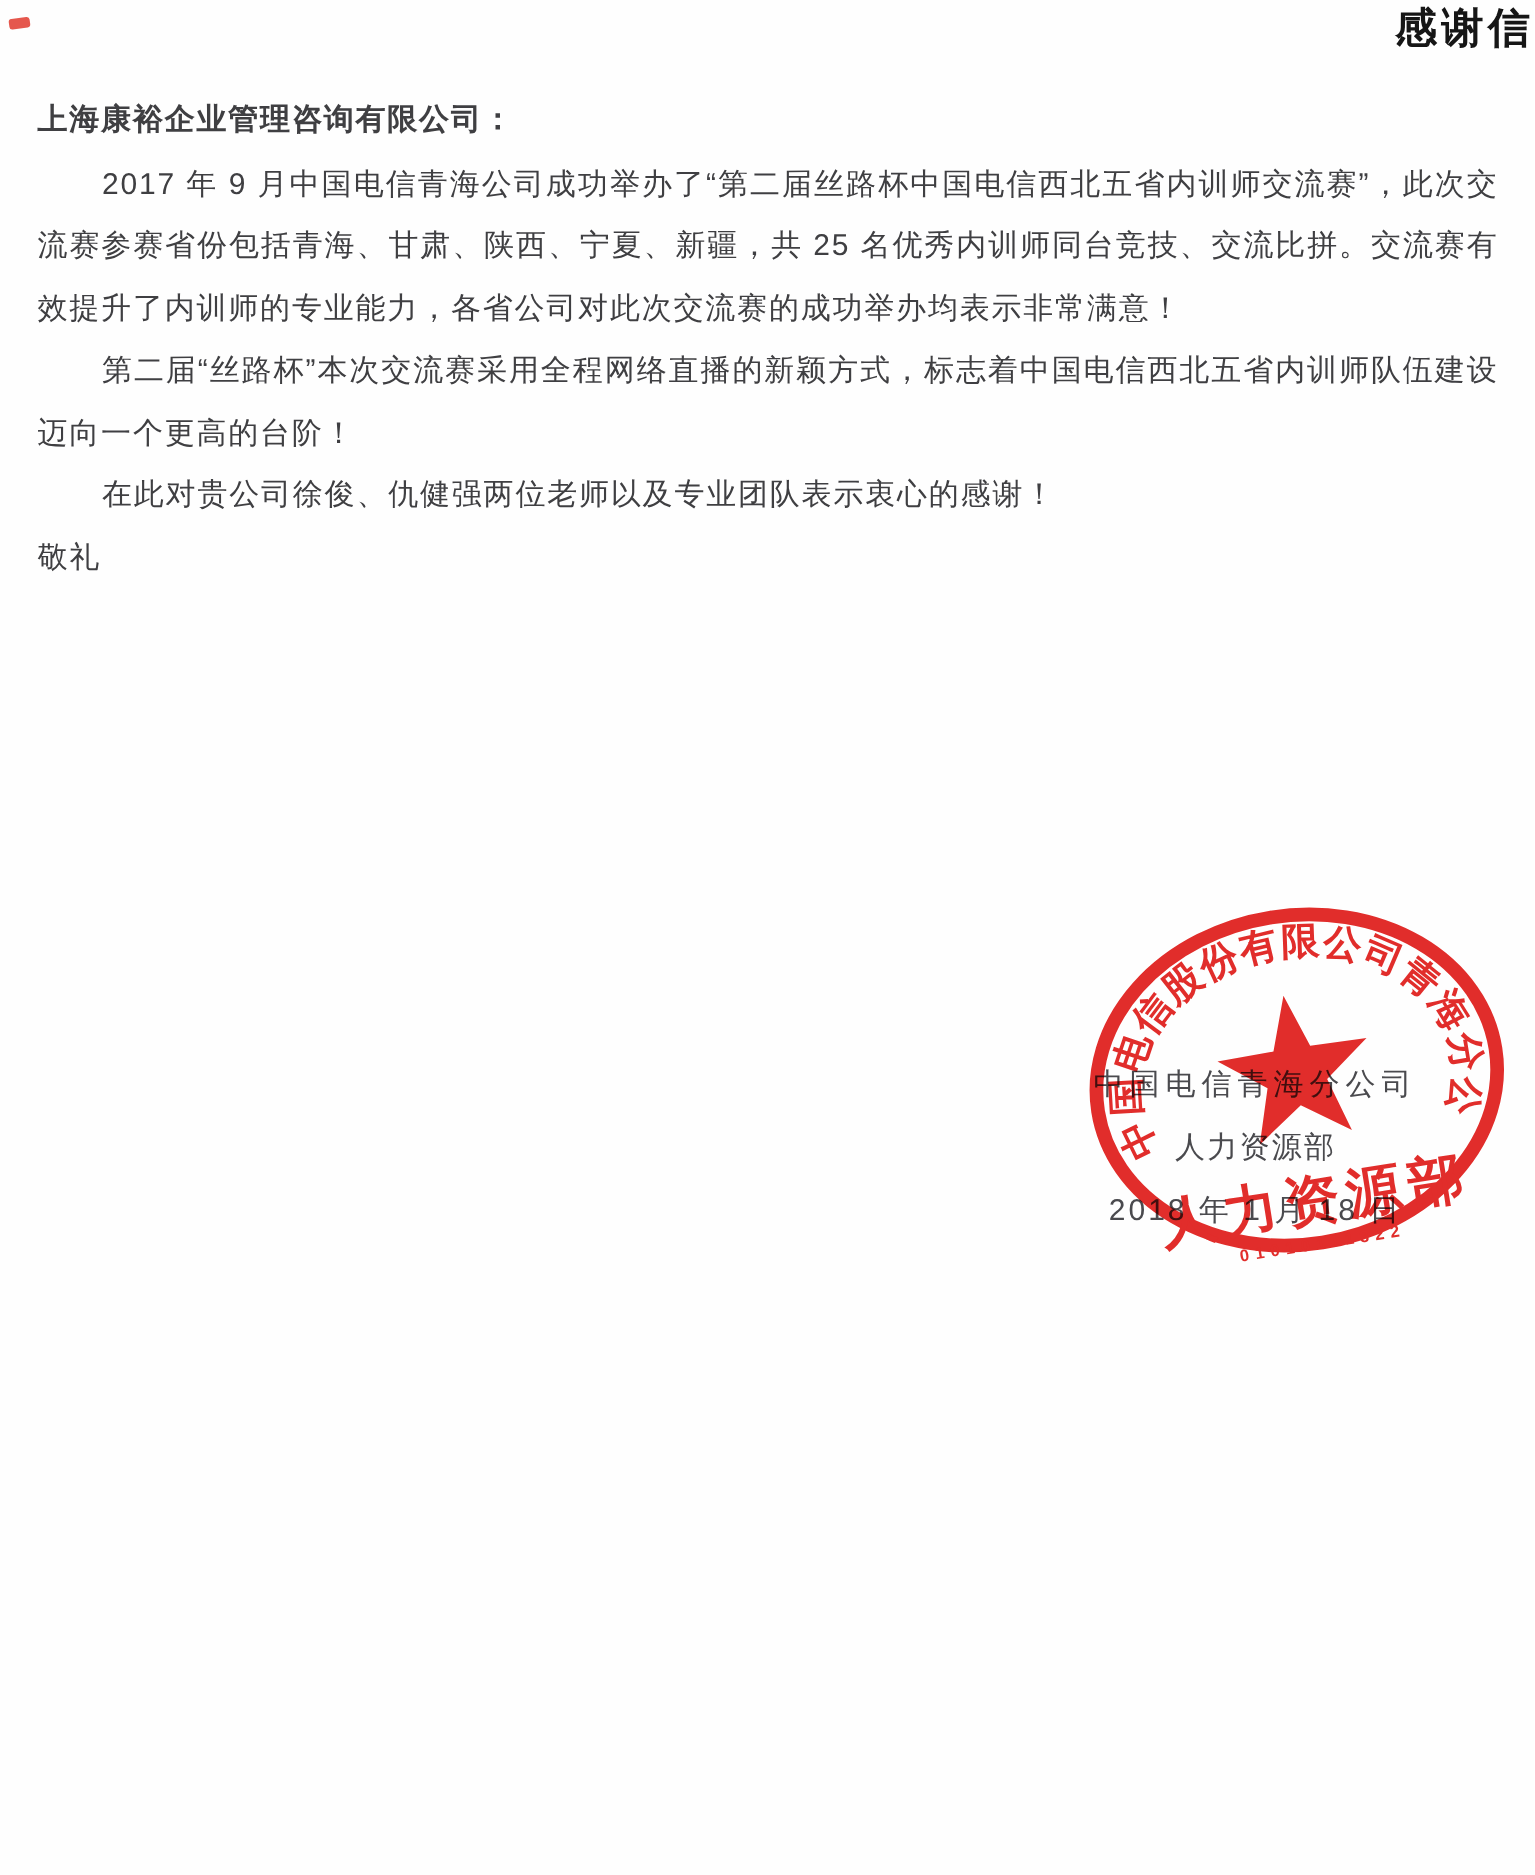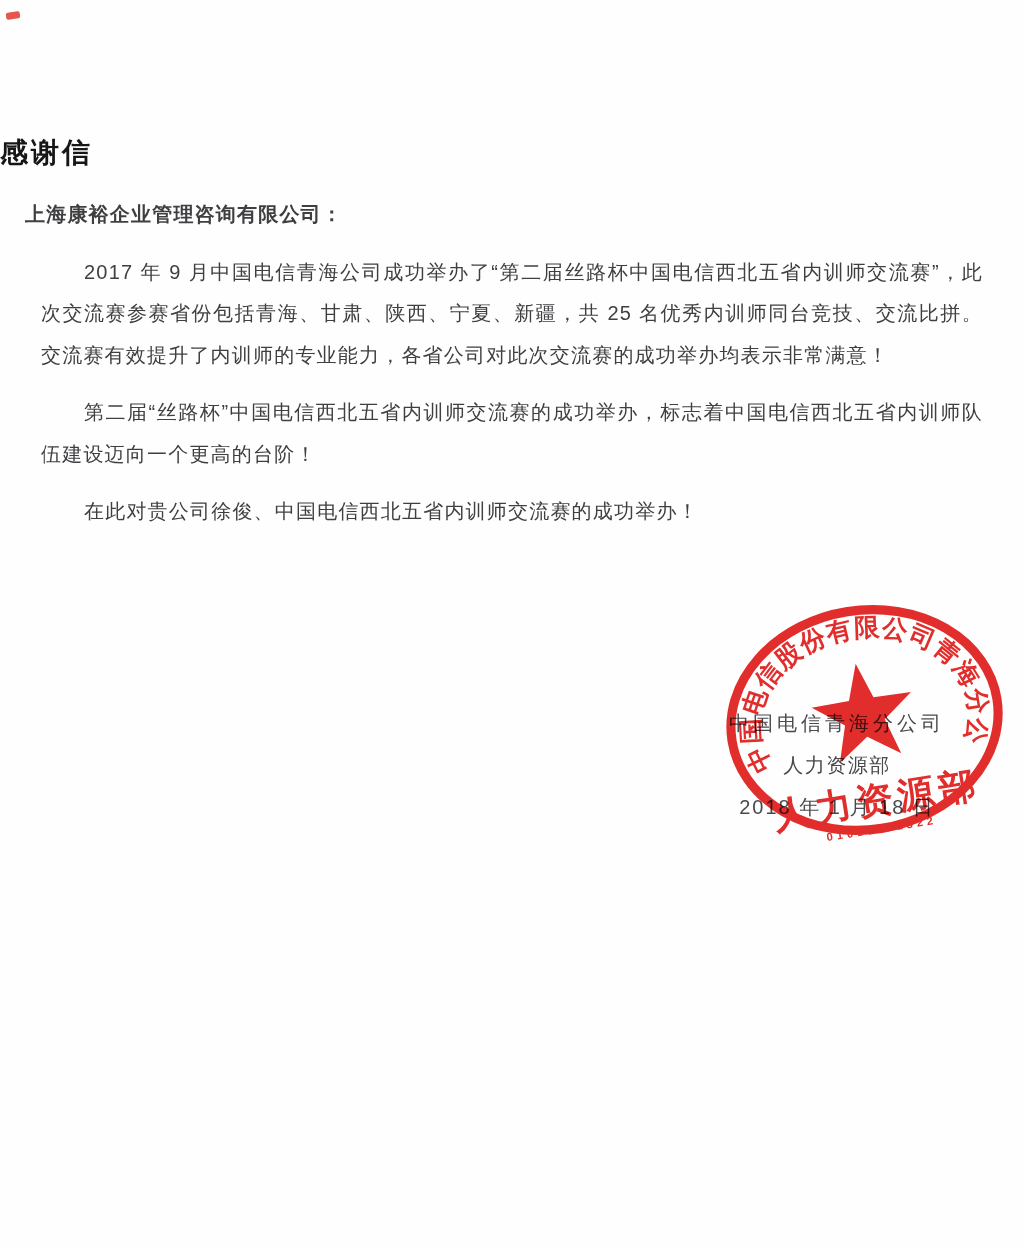--- a/index.html
+++ b/index.html
@@ -22,42 +22,41 @@
     top: 12px;
     width: 14px;
     height: 7px;
     background: #e03a2e;
     border-radius: 2px;
     transform: rotate(-8deg);
     opacity: 0.85;
   }
   .letter-title {
     margin: 0;
-    padding-top: 134px;
-    text-align: left;
+    text-align: right;
     font-size: 28px;
     font-weight: bold;
     color: #161616;
     letter-spacing: 3px;
   }
   .letter-body {
     padding: 22px 24px 0 25px;
     width: 974px;
     font-size: 20px;
     line-height: 41.5px;
     letter-spacing: 1.2px;
     text-align: justify;
     text-justify: inter-ideograph;
   }
   .recipient {
     margin: 0 0 1px 0;
     font-weight: bold;
   }
   .para {
-    margin: 16px;
+    margin: 0;
     text-indent: 2.15em;
   }
   .closing-cizhi {
     margin: 0;
     text-indent: 2.15em;
   }
   .closing-jingli {
     margin: 0;
   }
   .signature-block {
@@ -89,22 +88,23 @@
 
 <div class="page">
 
   <div class="scan-mark"></div>
 
   <h1 class="letter-title">感谢信</h1>
 
   <div class="letter-body">
     <p class="recipient">上海康裕企业管理咨询有限公司：</p>
     <p class="para">2017 年 9 月中国电信青海公司成功举办了“第二届丝路杯中国电信西北五省内训师交流赛”，此次交流赛参赛省份包括青海、甘肃、陕西、宁夏、新疆，共 25 名优秀内训师同台竞技、交流比拼。交流赛有效提升了内训师的专业能力，各省公司对此次交流赛的成功举办均表示非常满意！</p>
-    <p class="para">第二届“丝路杯”中国电信西北五省内训师交流赛的成功举办，标志着中国电信西北五省内训师队伍建设迈向一个更高的台阶！</p>
-    <p class="para">在此对贵公司徐俊、中国电信西北五省内训师交流赛的成功举办！</p>
+    <p class="para">第二届“丝路杯”本次交流赛采用全程网络直播的新颖方式，标志着中国电信西北五省内训师队伍建设迈向一个更高的台阶！</p>
+    <p class="para">在此对贵公司徐俊、仇健强两位老师以及专业团队表示衷心的感谢！</p>
+    <p class="closing-jingli">敬礼</p>
   </div>
 
   <div class="signature-block">
     <div class="signature-company">中国电信青海分公司</div>
     <div class="signature-department">人力资源部</div>
     <div class="signature-date">2018 年 1 月 18 日</div>
   </div>
 
   <svg class="stamp" viewBox="0 0 300 250" xmlns="http://www.w3.org/2000/svg">
     <ellipse cx="150" cy="122" rx="132" ry="108" fill="none" stroke="#e01d1a" stroke-width="9"></ellipse>

